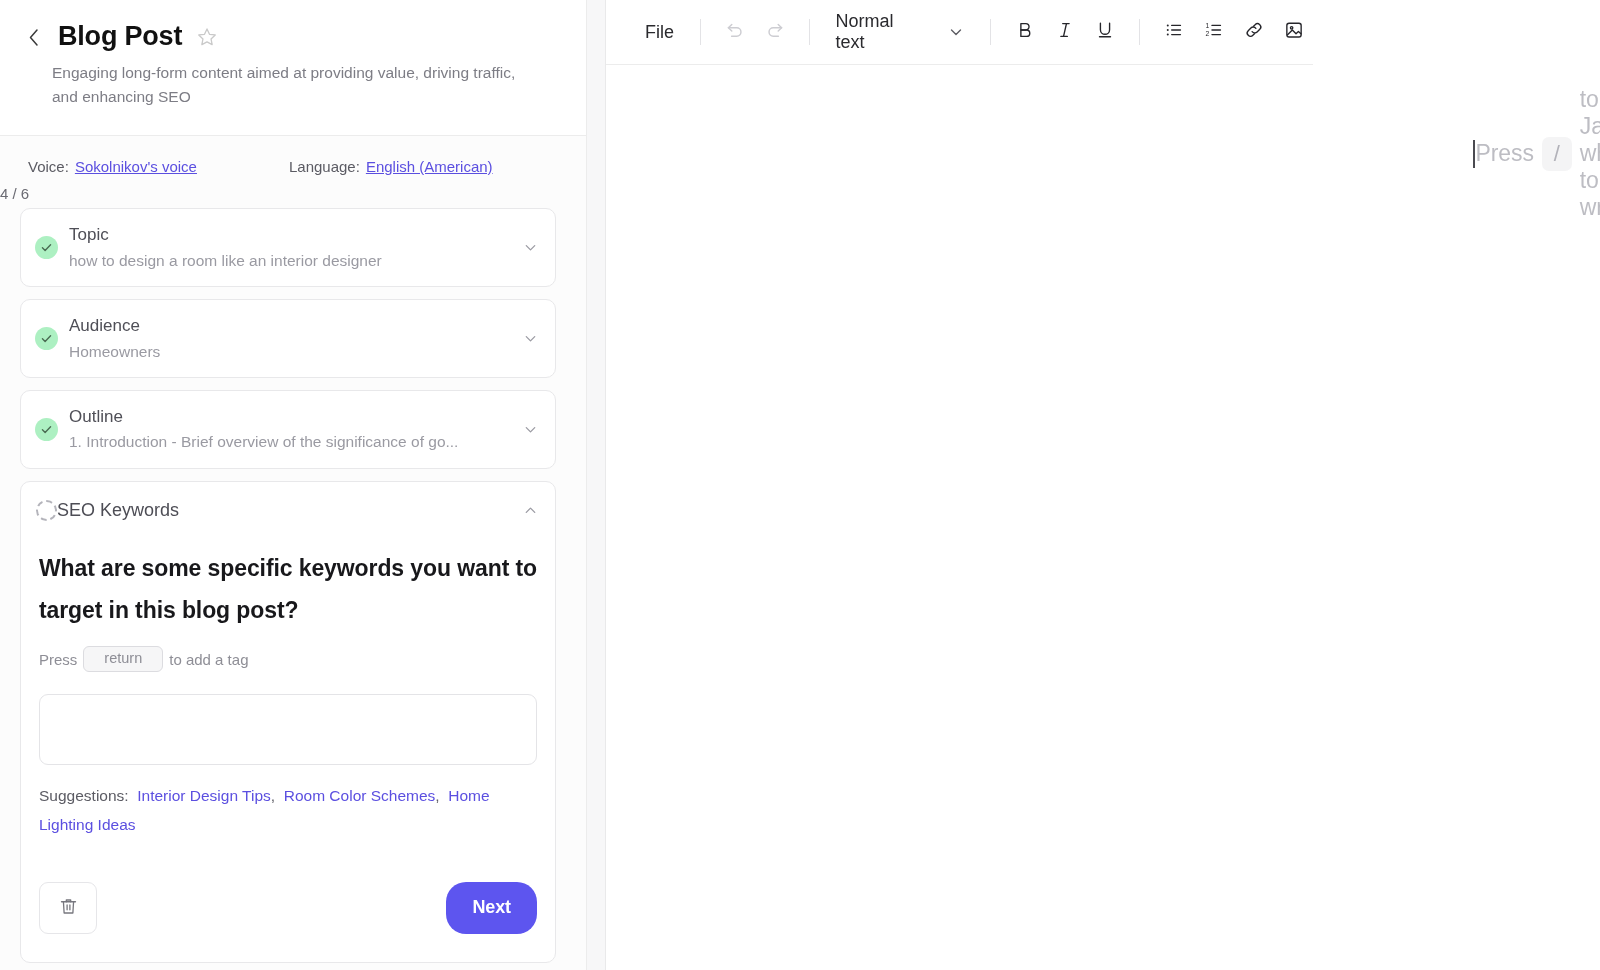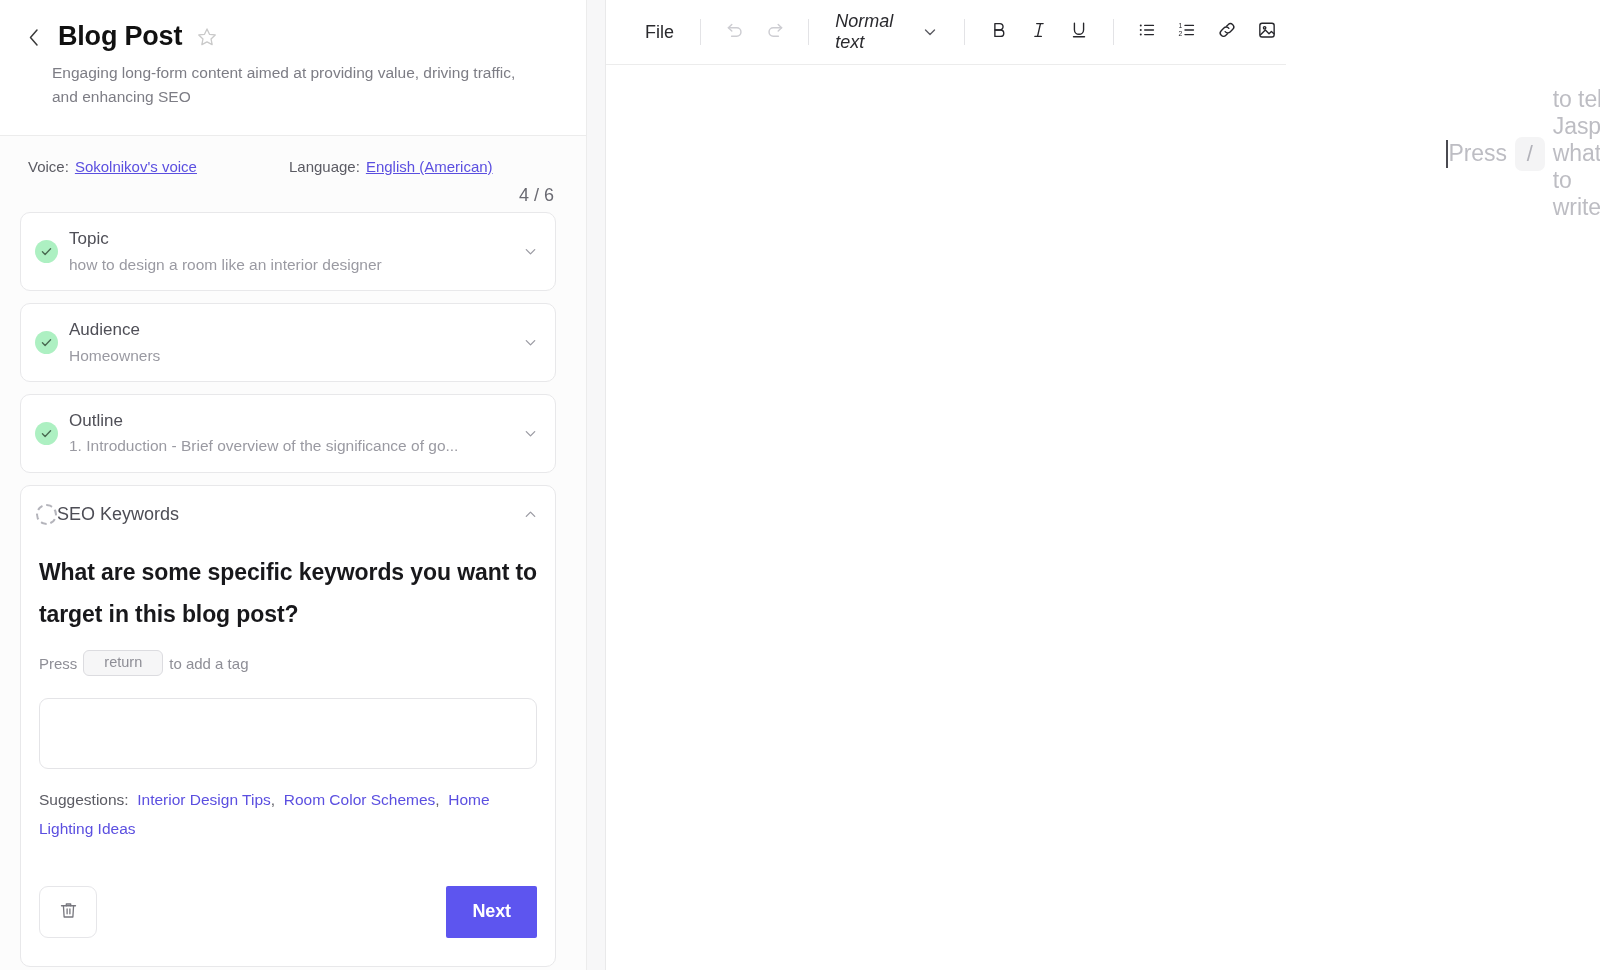--- a/index.html
+++ b/index.html
@@ -57,23 +57,23 @@
     color: #5f5f66;
   }
   .meta-label { color: #5b5b63; }
   .meta-link {
     color: #5b4fe0;
     text-decoration: underline;
     cursor: pointer;
   }
   .meta-gap { width: 92px; flex: 0 0 auto; }
   .step-counter {
-    text-align: right;
+    text-align: left;
     padding: 10px 32px 6px 0;
-    font-size: 18px;
+    font-size: 15px;
     color: #6a6a72;
   }
 
   .cards { padding: 0 30px 0 20px; }
 
   .card {
     background: #ffffff;
     border: 1px solid #e8e8ea;
     border-radius: 10px;
     margin-bottom: 12px;
@@ -184,21 +184,21 @@
     border-radius: 9px;
     background: #ffffff;
     display: flex; align-items: center; justify-content: center;
     cursor: pointer;
     color: #77777e;
   }
   .next-btn {
     background: #5d55ef;
     color: #ffffff;
     border: none;
-    border-radius: 2px;
+    border-radius: 20px;
     padding: 0 26px;
     height: 52px;
     font-size: 18px;
     font-weight: bold;
     font-family: "Liberation Sans", sans-serif;
     cursor: pointer;
     letter-spacing: -0.1px;
   }
 
   .panel-divider {
@@ -232,25 +232,24 @@
   .tb-sep { width: 1px; height: 26px; background: #e3e3e6; margin: 0 12px; flex: 0 0 1px; }
   .tb-btn {
     width: 40px; height: 40px;
     display: flex; align-items: center; justify-content: center;
     border-radius: 6px;
     cursor: pointer;
     color: #26262b;
   }
   .tb-btn.disabled { color: #cdcdd2; }
   .tb-style {
-    display: flex; align-items: center; gap: 3px;
+    display: flex; align-items: center; gap: 30px;
     padding: 7px 11px;
     border-radius: 6px;
     cursor: pointer;
-    font-style: italic;
   }
   .tb-style-label { font-size: 18px; color: #2a2a2e; }
   .tb-style-chev { color: #5d5d64; display:flex; align-items:center; }
   .editor-body {
     flex: 1 1 auto;
     padding: 86px 0 0 160px;
   }
   .placeholder {
     display: flex; align-items: center;
     font-size: 23px;

